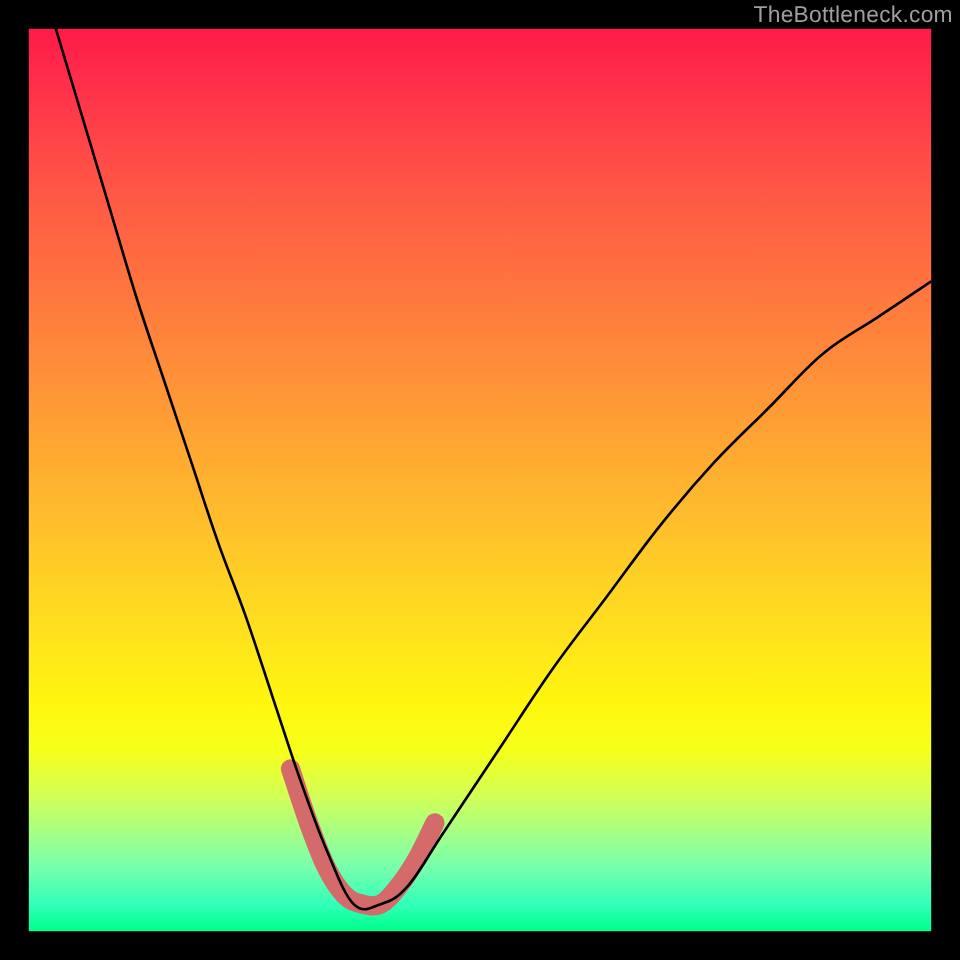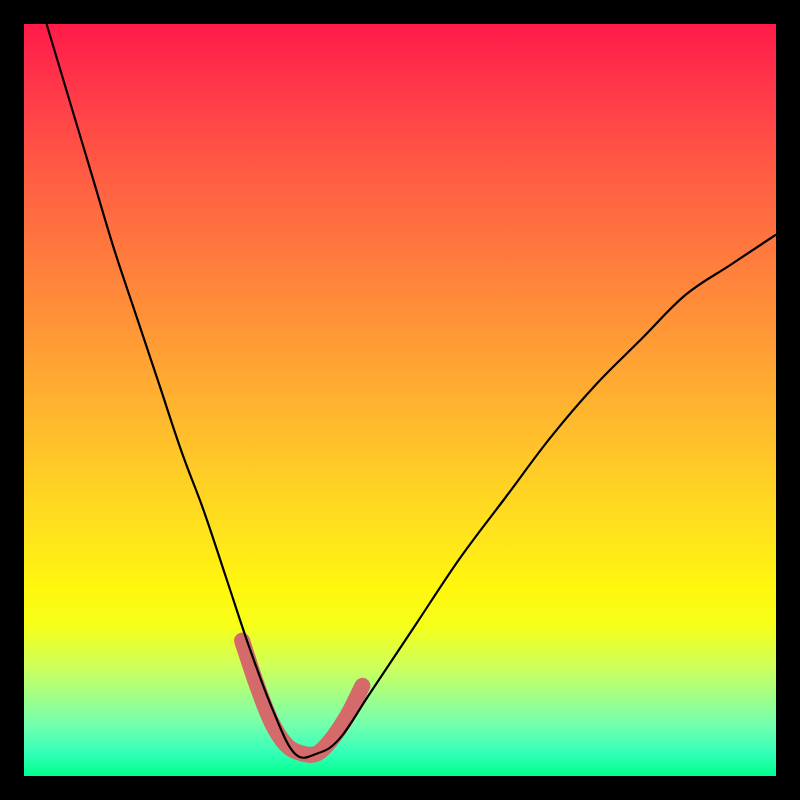--- a/index.html
+++ b/index.html
@@ -68,13 +68,14 @@
   <div class="plot-area">
     <svg class="curve-svg" viewBox="0 0 752 752" preserveAspectRatio="none">
       <g>
           <path d="M 218.07999999999998 616.64 C 220.78719999999998 624.7616, 227.7056 646.8704, 233.12 661.76 C 238.5344 676.6496, 242.74560000000002 688.5312, 248.16000000000003 699.36 C 253.57440000000003 710.1888, 257.7856 716.5056, 263.2 721.92 C 268.6144 727.3344, 272.8256 728.0864, 278.24 729.44 C 283.6544 730.7936000000001, 287.86560000000003 732.1472000000001, 293.28000000000003 729.44 C 298.69440000000003 726.7328, 302.9056 721.168, 308.32 714.4 C 313.7344 707.632, 317.9456 701.3152, 323.36 691.84 C 328.7744 682.3648000000001, 335.69280000000003 667.1744, 338.40000000000003 661.76" fill="none" stroke="#d46a6a" stroke-width="16" stroke-linecap="round" stroke-linejoin="round"></path>
         </g>
       <g>
           <path d="M 22.56 0 C 26.6208 13.535999999999987, 36.998400000000004 48.127999999999936, 45.12 75.19999999999993 C 53.24159999999999 102.27199999999993, 59.55839999999999 123.32799999999996, 67.67999999999999 150.39999999999998 C 75.8016 177.47199999999998, 82.1184 199.88160000000002, 90.24 225.60000000000002 C 98.3616 251.31840000000003, 104.6784 268.9152, 112.8 293.28000000000003 C 120.9216 317.64480000000003, 127.23839999999998 336.5952, 135.35999999999999 360.96 C 143.4816 385.3248, 149.7984 405.62879999999996, 157.92 428.64 C 166.0416 451.6512, 172.3584 465.7888, 180.48 488.8 C 188.6016 511.81120000000004, 194.91840000000002 532.1152000000001, 203.04000000000002 556.48 C 211.16160000000002 580.8448, 217.4784 601.1487999999999, 225.6 624.16 C 233.7216 647.1712, 240.03840000000002 665.3696, 248.16000000000003 684.32 C 256.2816 703.2704000000001, 262.59839999999997 721.3184000000001, 270.71999999999997 729.44 C 278.84159999999997 737.5616, 285.15840000000003 732.1472000000001, 293.28000000000003 729.44 C 301.40160000000003 726.7328, 306.3648 725.2288, 315.84 714.4 C 325.31519999999995 703.5712, 332.384 689.584, 345.92 669.28 C 359.456 648.976, 374.7968 625.9648, 391.04 601.6 C 407.2832 577.2352000000001, 419.91679999999997 556.9312000000001, 436.15999999999997 533.9200000000001 C 452.40319999999997 510.90880000000004, 465.0368 495.4176, 481.28000000000003 473.76 C 497.52320000000003 452.1024, 510.1568 433.904, 526.4 413.59999999999997 C 542.6432 393.29599999999994, 555.2768 378.55679999999995, 571.52 360.96 C 587.7632 343.3632, 600.3968 332.08320000000003, 616.64 315.84000000000003 C 632.8832 299.59680000000003, 645.5168 284.256, 661.76 270.71999999999997 C 678.0032 257.18399999999997, 690.6368 251.46879999999996, 706.88 240.64 C 723.1232 229.8112, 743.8784 215.97440000000006, 752 210.56000000000006" fill="none" stroke="#000000" stroke-width="2.2"></path>
         </g>
     </svg>
   </div>
+  <div class="watermark">TheBottleneck.com</div>
 </div>
 
 </body></html>

